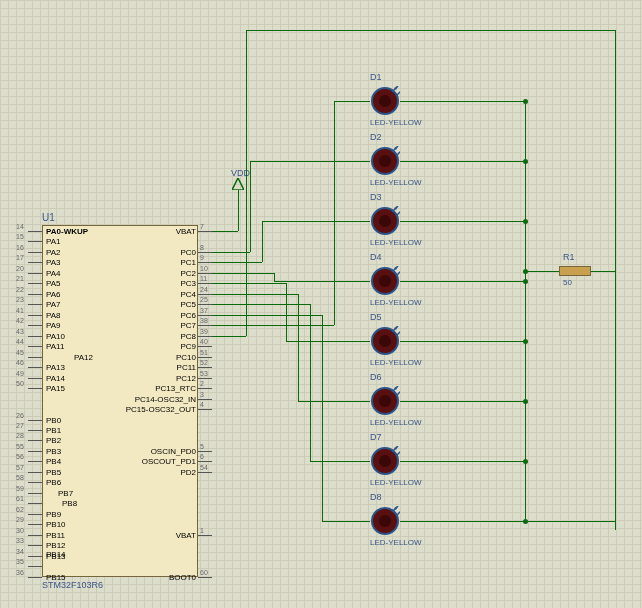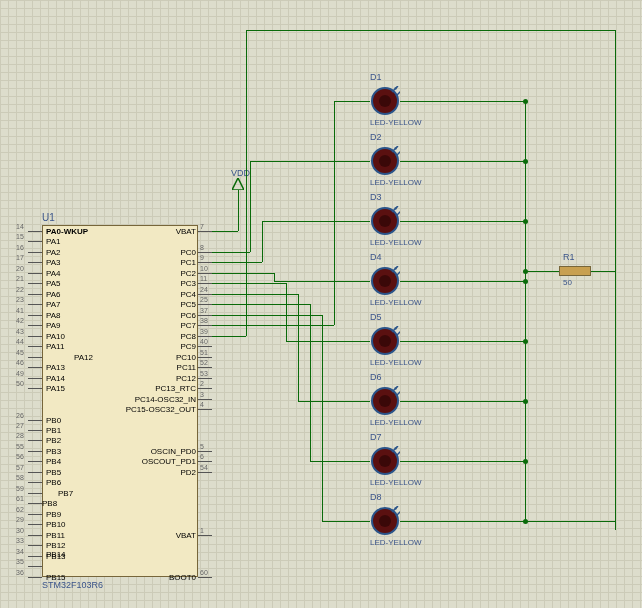--- a/index.html
+++ b/index.html
@@ -316,21 +316,21 @@
     <div class="pin-num" style="left: 16px; top: 464px;">57</div>
     <div class="pin-label" style="left: 46px; top: 468px;">PB5</div>
     <div class="pin-line" style="left: 28px; top: 482px; width: 14px;"></div>
     <div class="pin-num" style="left: 16px; top: 474px;">58</div>
     <div class="pin-label" style="left: 46px; top: 478px;">PB6</div>
     <div class="pin-line" style="left: 28px; top: 493px; width: 14px;"></div>
     <div class="pin-num" style="left: 16px; top: 485px;">59</div>
     <div class="pin-label" style="left: 46px; top: 489px; padding-left: 12px;">PB7</div>
     <div class="pin-line" style="left: 28px; top: 503px; width: 14px;"></div>
     <div class="pin-num" style="left: 16px; top: 495px;">61</div>
-    <div class="pin-label" style="left: 42px; top: 499px;">PB8</div>
+    <div class="pin-label" style="left: 62px; top: 499px;">PB8</div>
     <div class="pin-line" style="left: 28px; top: 514px; width: 14px;"></div>
     <div class="pin-num" style="left: 16px; top: 506px;">62</div>
     <div class="pin-label" style="left: 46px; top: 510px;">PB9</div>
     <div class="pin-line" style="left: 28px; top: 524px; width: 14px;"></div>
     <div class="pin-num" style="left: 16px; top: 516px;">29</div>
     <div class="pin-label" style="left: 46px; top: 520px;">PB10</div>
     <div class="pin-line" style="left: 28px; top: 535px; width: 14px;"></div>
     <div class="pin-num" style="left: 16px; top: 527px;">30</div>
     <div class="pin-label" style="left: 46px; top: 531px;">PB11</div>
     <div class="pin-line" style="left: 28px; top: 545px; width: 14px;"></div>

